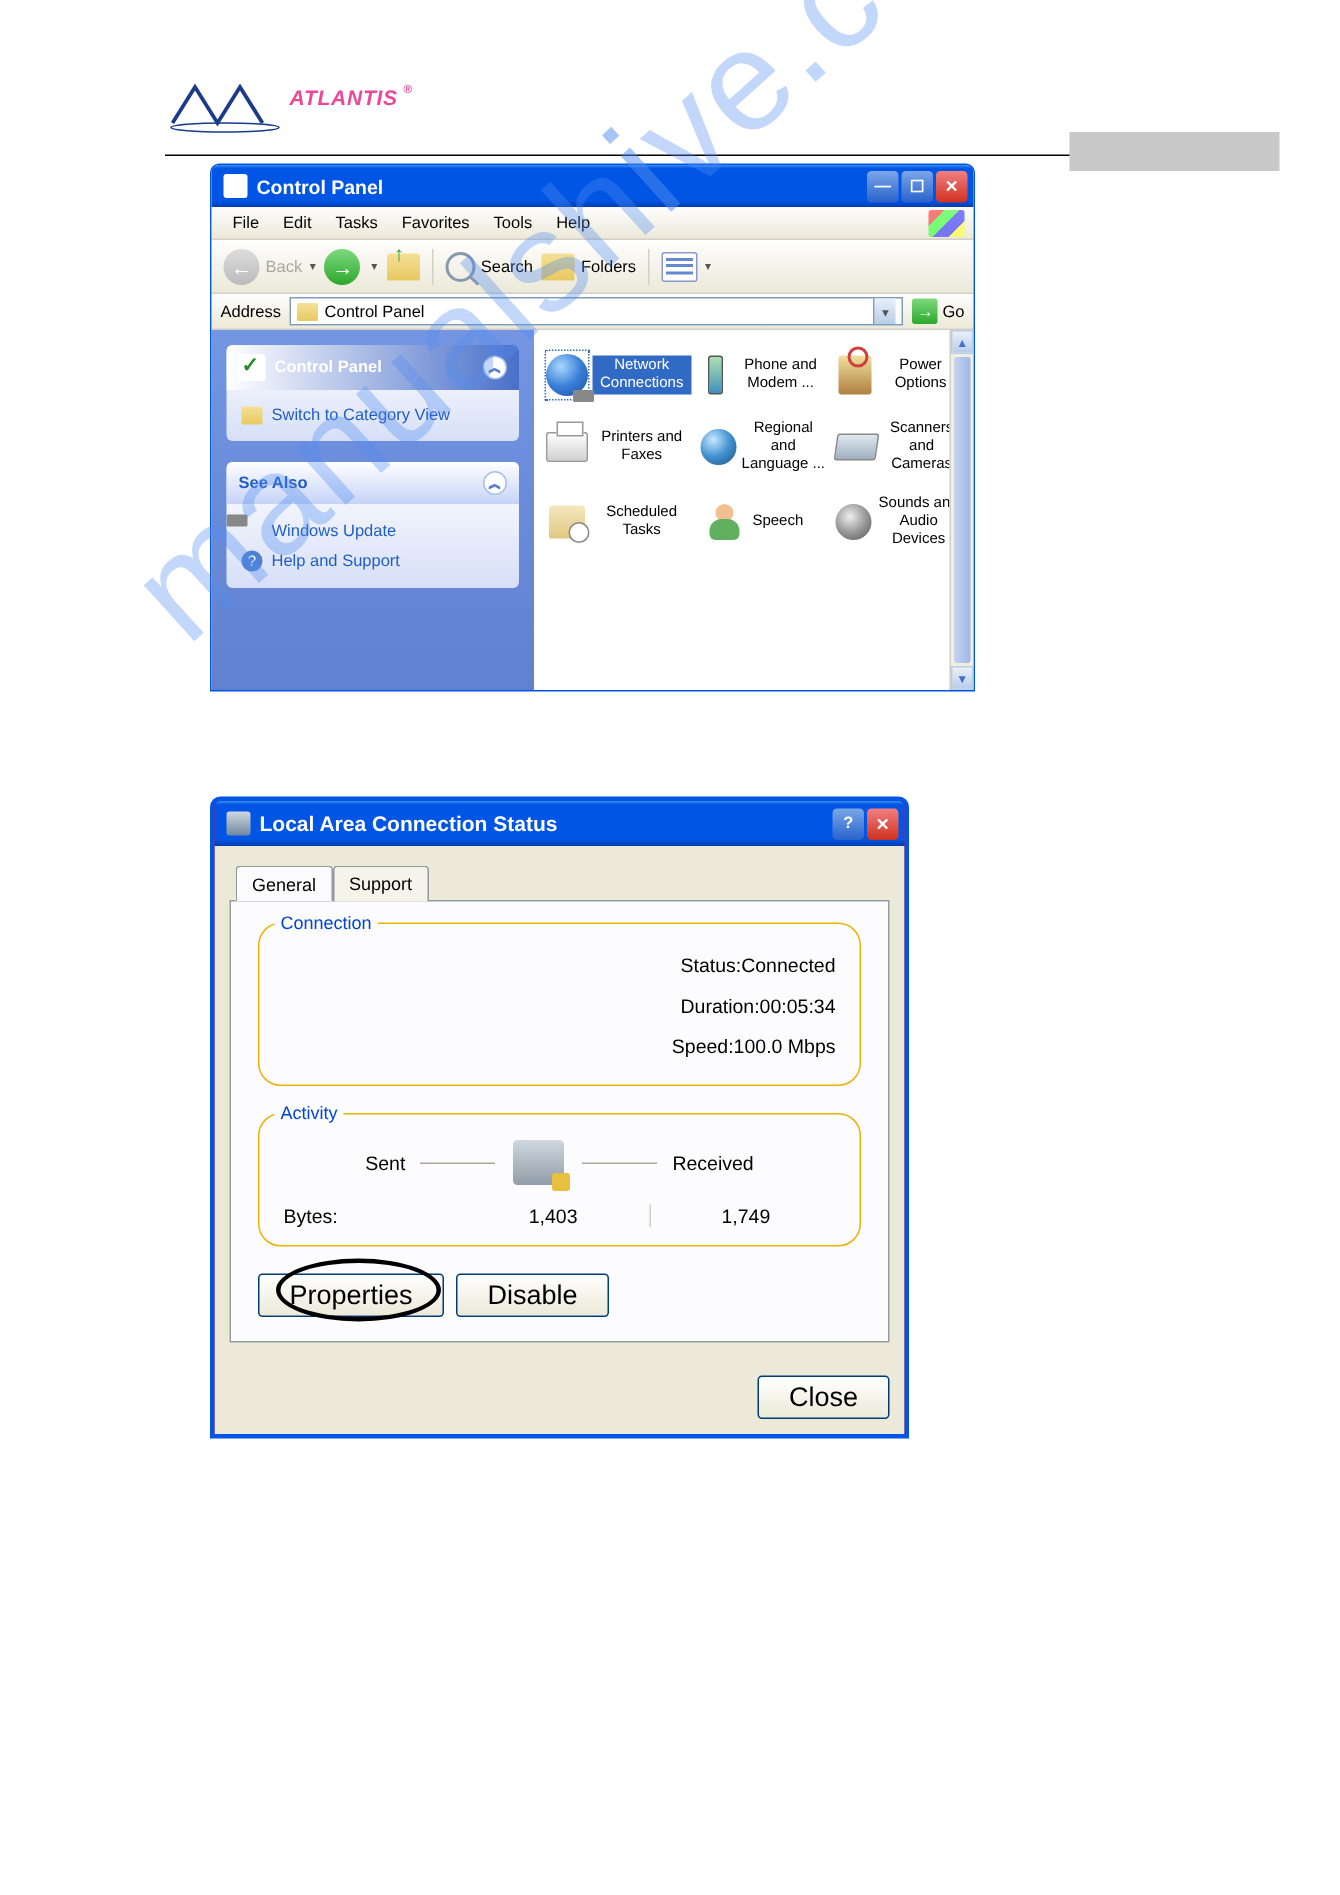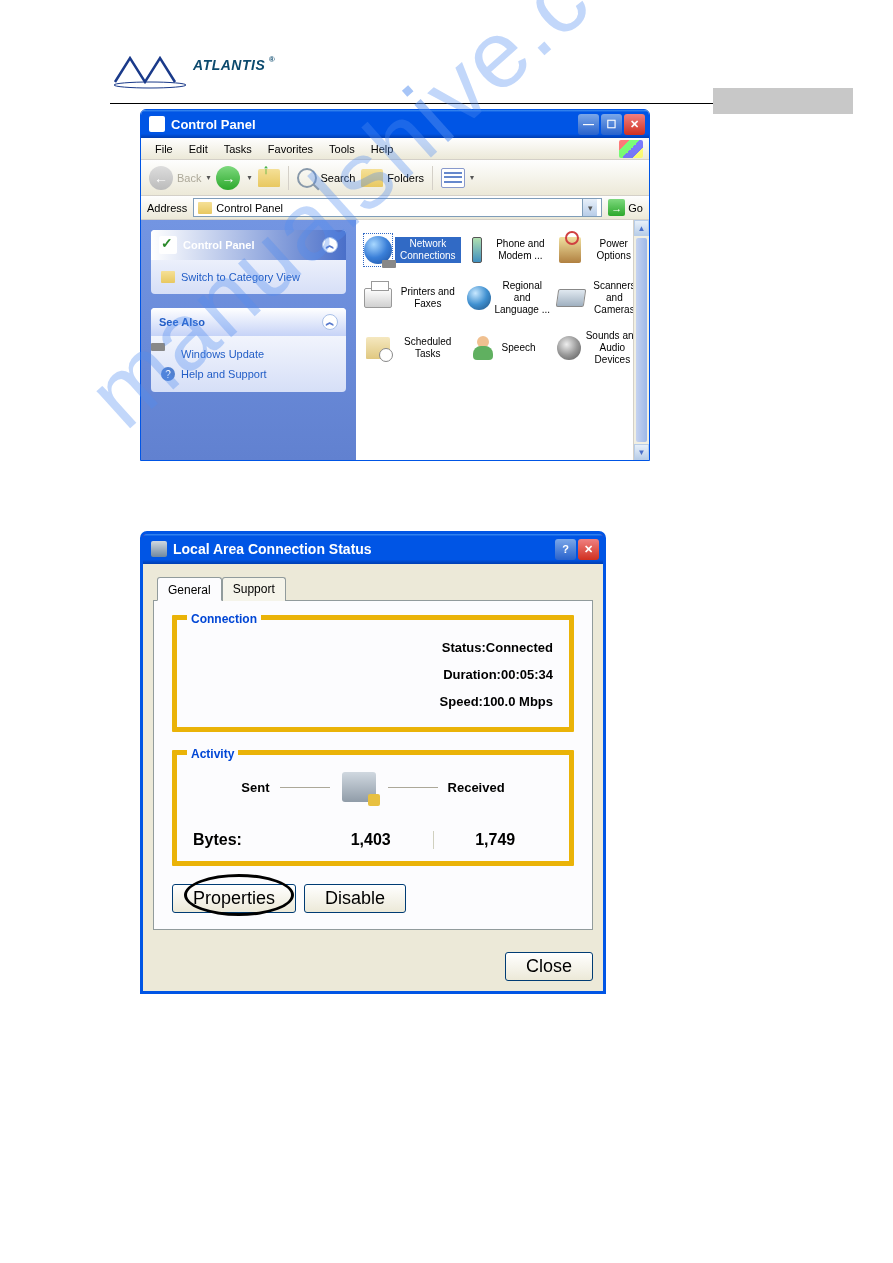--- a/index.html
+++ b/index.html
@@ -1,20 +1,20 @@
 <!DOCTYPE html>
 <html><head>
 <meta charset="utf-8">
 <style>
   * { box-sizing: border-box; margin: 0; padding: 0; }
   body { font-family: Tahoma, Arial, sans-serif; font-size: 11px; background: #fff; width: 893px; position: relative; }
   
   .page { padding: 50px 100px 50px 110px; position: relative; }
   .logo-area { margin-bottom: 10px; }
-  .logo-text { font-family: Arial; font-size: 14px; font-weight: bold; font-style: italic; color: #0c4a6e; letter-spacing: 0.5px; position: relative; display: inline-block; }
+  .logo-text { font-family: Arial; font-size: 14px; font-weight: bold; font-style: italic; color: #ec4899; letter-spacing: 0.5px; position: relative; display: inline-block; }
   .logo-text::after { content: "®"; font-size: 8px; position: absolute; top: -2px; right: -10px; }
   .logo-svg { width: 80px; height: 40px; }
   .header-line { height: 1px; background: #000; margin-top: 2px; margin-bottom: 2px; width: 640px; }
   .grey-box { position: absolute; right: 40px; top: 88px; width: 140px; height: 26px; background: #c8c8c8; }
 
   
   .win-xp { width: 510px; border: 1px solid #0055e5; border-radius: 6px 6px 0 0; overflow: hidden; background: #ece9d8; margin-left: 30px; margin-top: 5px;}
   .titlebar { background: linear-gradient(to bottom, #3c8cf0 0%, #0055e5 8%, #0055e5 85%, #003db0 100%); height: 28px; display: flex; align-items: center; padding: 0 4px 0 8px; color: #fff; font-weight: bold; font-size: 13px; }
   .titlebar .ti-icon { width: 16px; height: 16px; margin-right: 6px; display: inline-block; background: #fff; border-radius: 2px; position: relative; }
   .title-btns { margin-left: auto; display: flex; gap: 2px; }
@@ -69,27 +69,27 @@
   .sb-thumb { flex:1; margin:2px; background: linear-gradient(to right,#c6d3f0,#9db8e8); border-radius:2px;}
 
   
   .status-win { width: 466px; border: 3px solid #0055e5; border-radius: 7px 7px 0 0; overflow: hidden; background: #be185d; margin-left: 30px; margin-top: 70px; }
   .status-win .titlebar { height: 30px; font-size: 14px; }
   .status-body { padding: 12px 10px 10px 10px; background: #ece9d8; }
   .tabs { display: flex; position: relative; top: 1px; z-index: 2; margin-left: 4px;}
   .tab { padding: 4px 10px 3px; border: 1px solid #919b9c; border-bottom: none; background: #f5f4ea; border-radius: 3px 3px 0 0; margin-right: 0px; font-size:12px;}
   .tab.active { background: #fcfcfe; border-bottom: 1px solid #fcfcfe; padding-top:5px; position:relative; top:0px;}
   .tab-panel { border: 1px solid #919b9c; background: #fcfcfe; padding: 14px 18px 16px; }
-  .groupbox { border: 5px solid #eab308; border-radius: 1px; padding: 14px 16px 12px; margin-bottom: 18px; position: relative; font-weight: bold; }
+  .groupbox { border: 1px solid #eab308; border-radius: 15px; padding: 14px 16px 12px; margin-bottom: 18px; position: relative; }
   .groupbox .legend { position: absolute; top: -8px; left: 10px; background: #fcfcfe; padding: 0 4px; color: #0046d5; font-size: 12px; }
   .kv { display: flex; justify-content: flex-end; padding: 6px 0; font-size: 13px; }
   .activity-row { display: flex; align-items: center; justify-content: center; gap: 10px; font-size:13px; }
   .act-line { width: 50px; height: 1px; background: #aca899; }
   .act-icon { width: 38px; height: 36px; display:flex; align-items:center; justify-content:center; }
-  .bytes-row { display: flex; font-size:16px; margin-top: 26px;}
+  .bytes-row { display: flex; font-size:13px; margin-top: 10px;}
   .bytes-row .bl { flex: 0 0 120px; }
   .bytes-row .bv { flex: 1; text-align: center; }
   .bytes-sep { width:1px; background:#d0d0bf; margin:0 4px;}
   .btn-row { display: flex; gap: 8px; margin-top: 6px; position:relative;}
   .xp-btn { padding: 3px 20px; border: 1px solid #003c74; border-radius: 3px; background: linear-gradient(to bottom, #fff, #ece9d8); font-size: 18px; min-width: 88px; text-align: center; }
   .close-row { display: flex; justify-content: flex-end; margin-top: 22px; }
   .circle-highlight { position: absolute; width: 110px; height: 42px; border: 3px solid #000; border-radius: 50%; left: 12px; top: -10px; pointer-events: none; }
   
   .watermark { position: absolute; left: 140px; top: 340px; font-size: 95px; color: rgba(80,140,240,0.35); transform: rotate(-42deg); transform-origin: left bottom; font-family: Arial; pointer-events: none; font-weight: normal; letter-spacing: 2px; white-space: nowrap; z-index: 50; }
 

